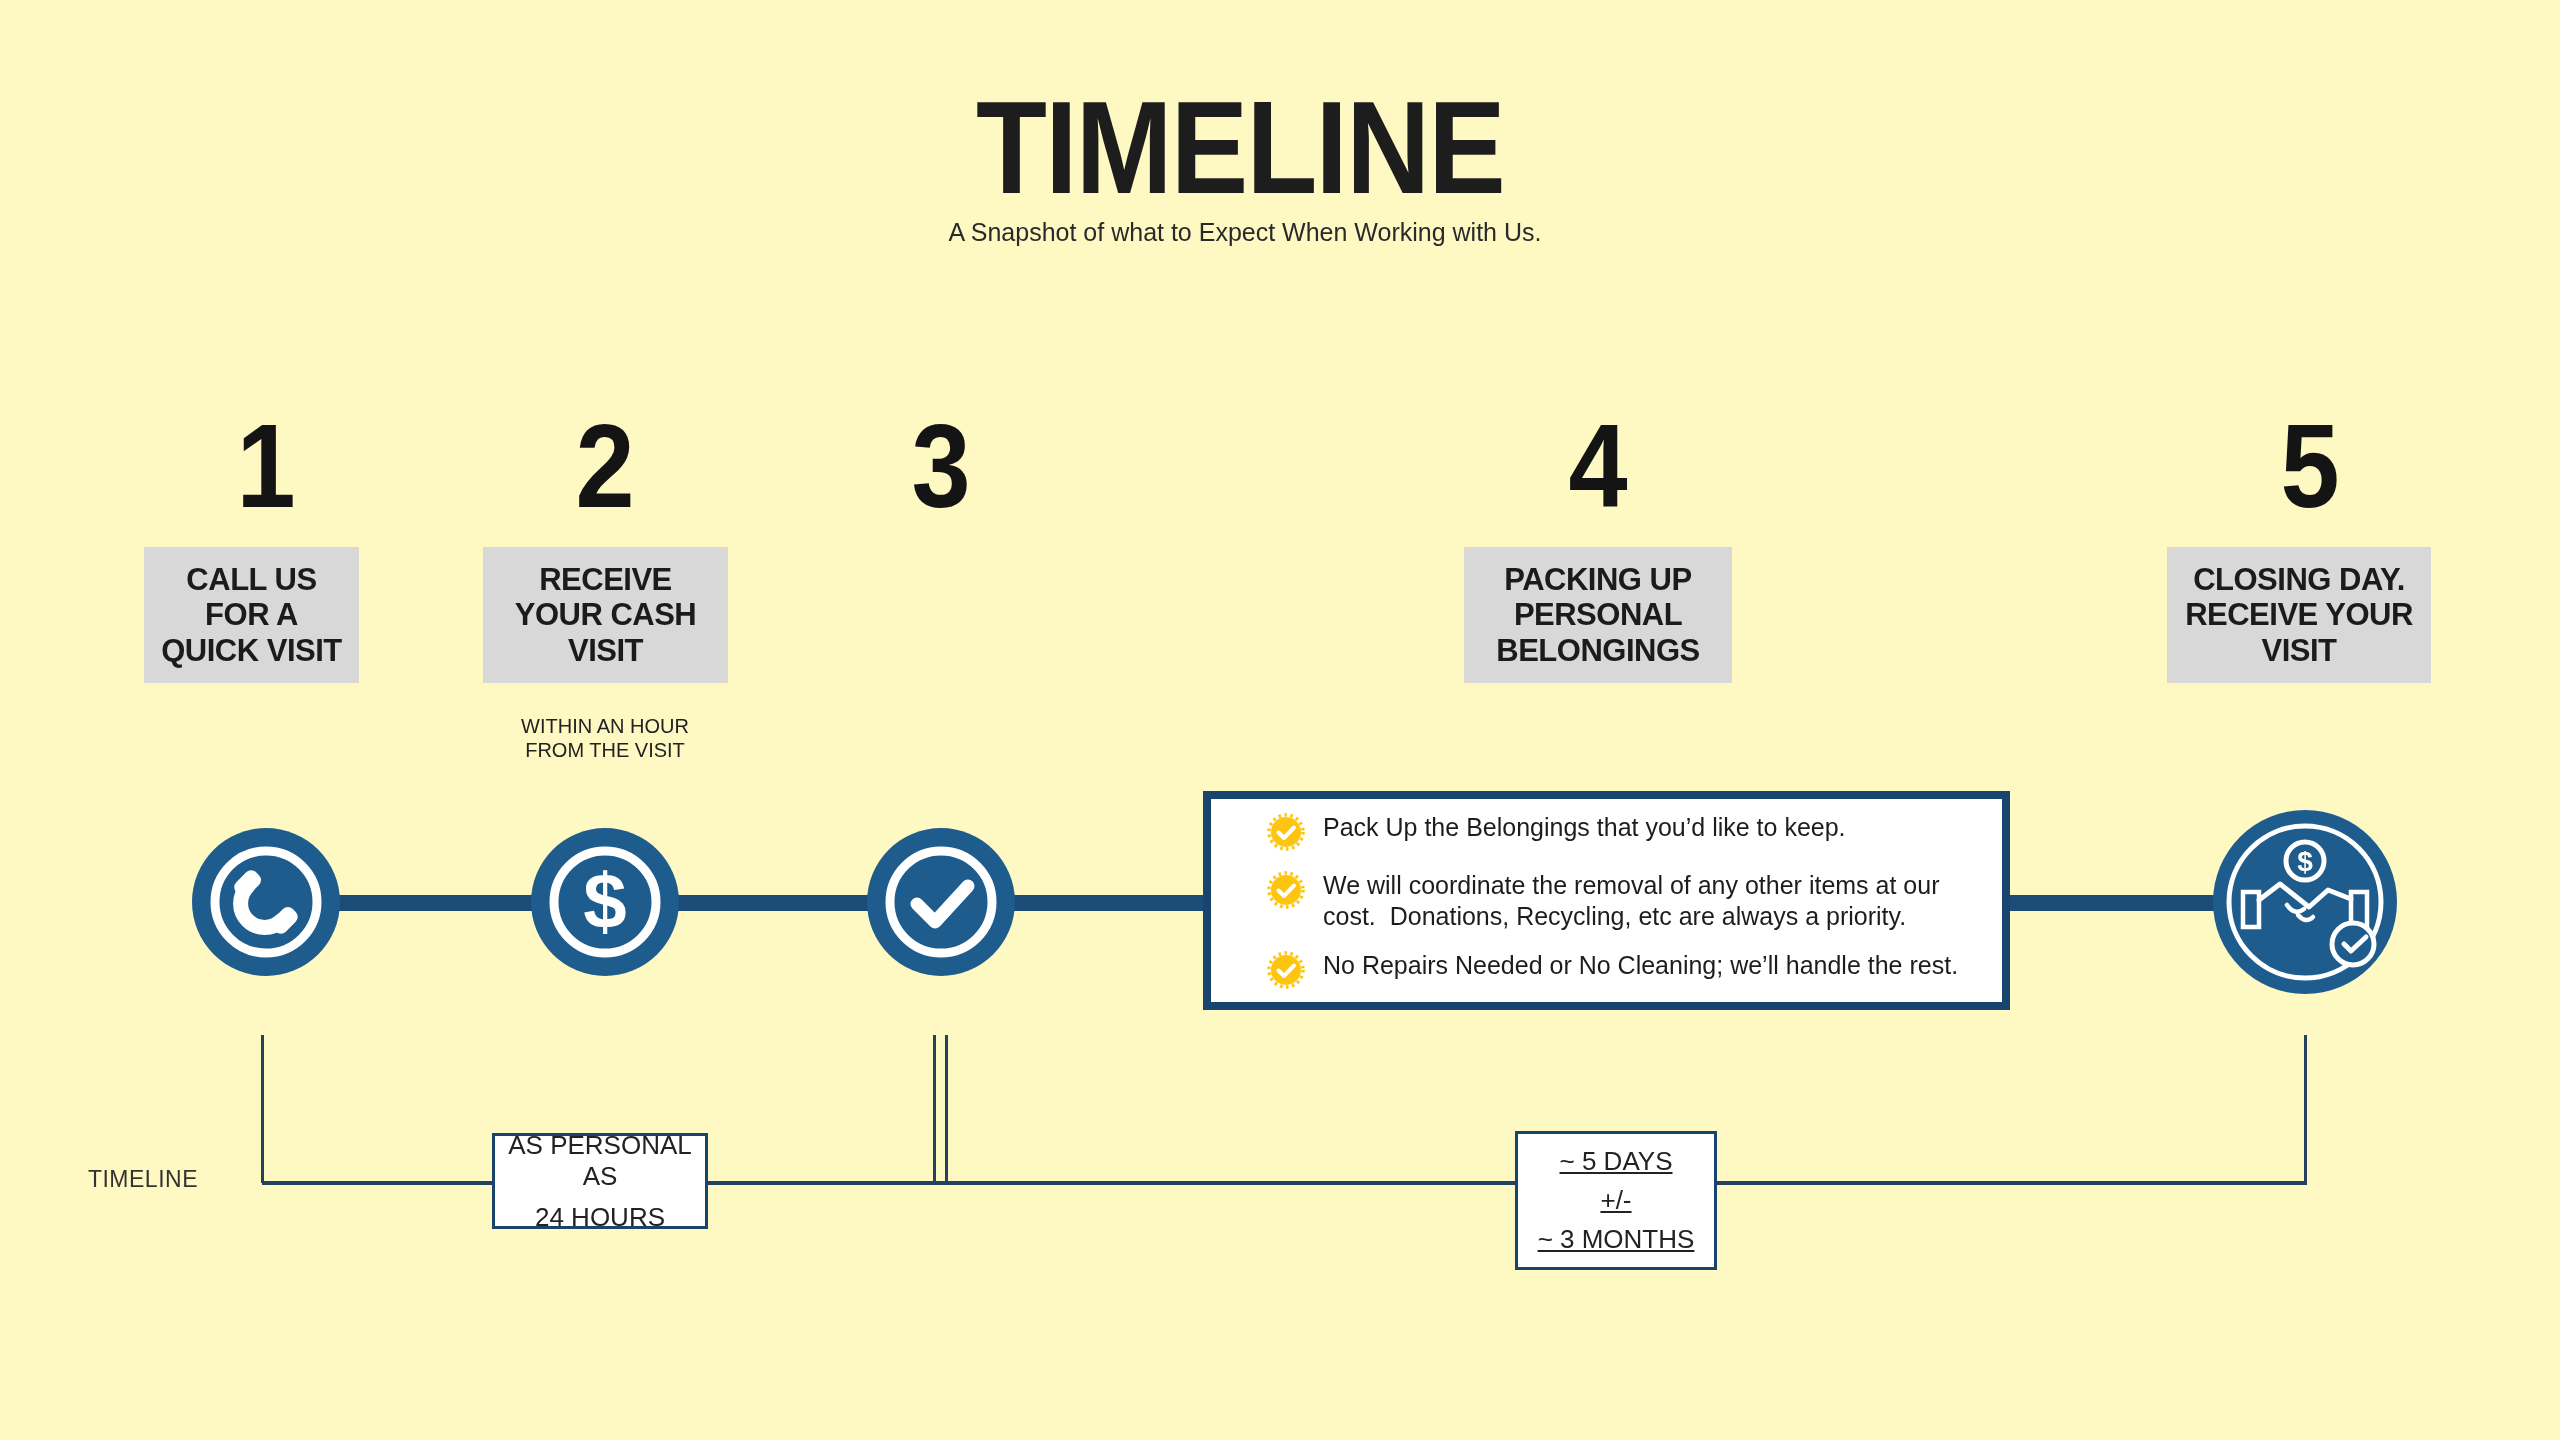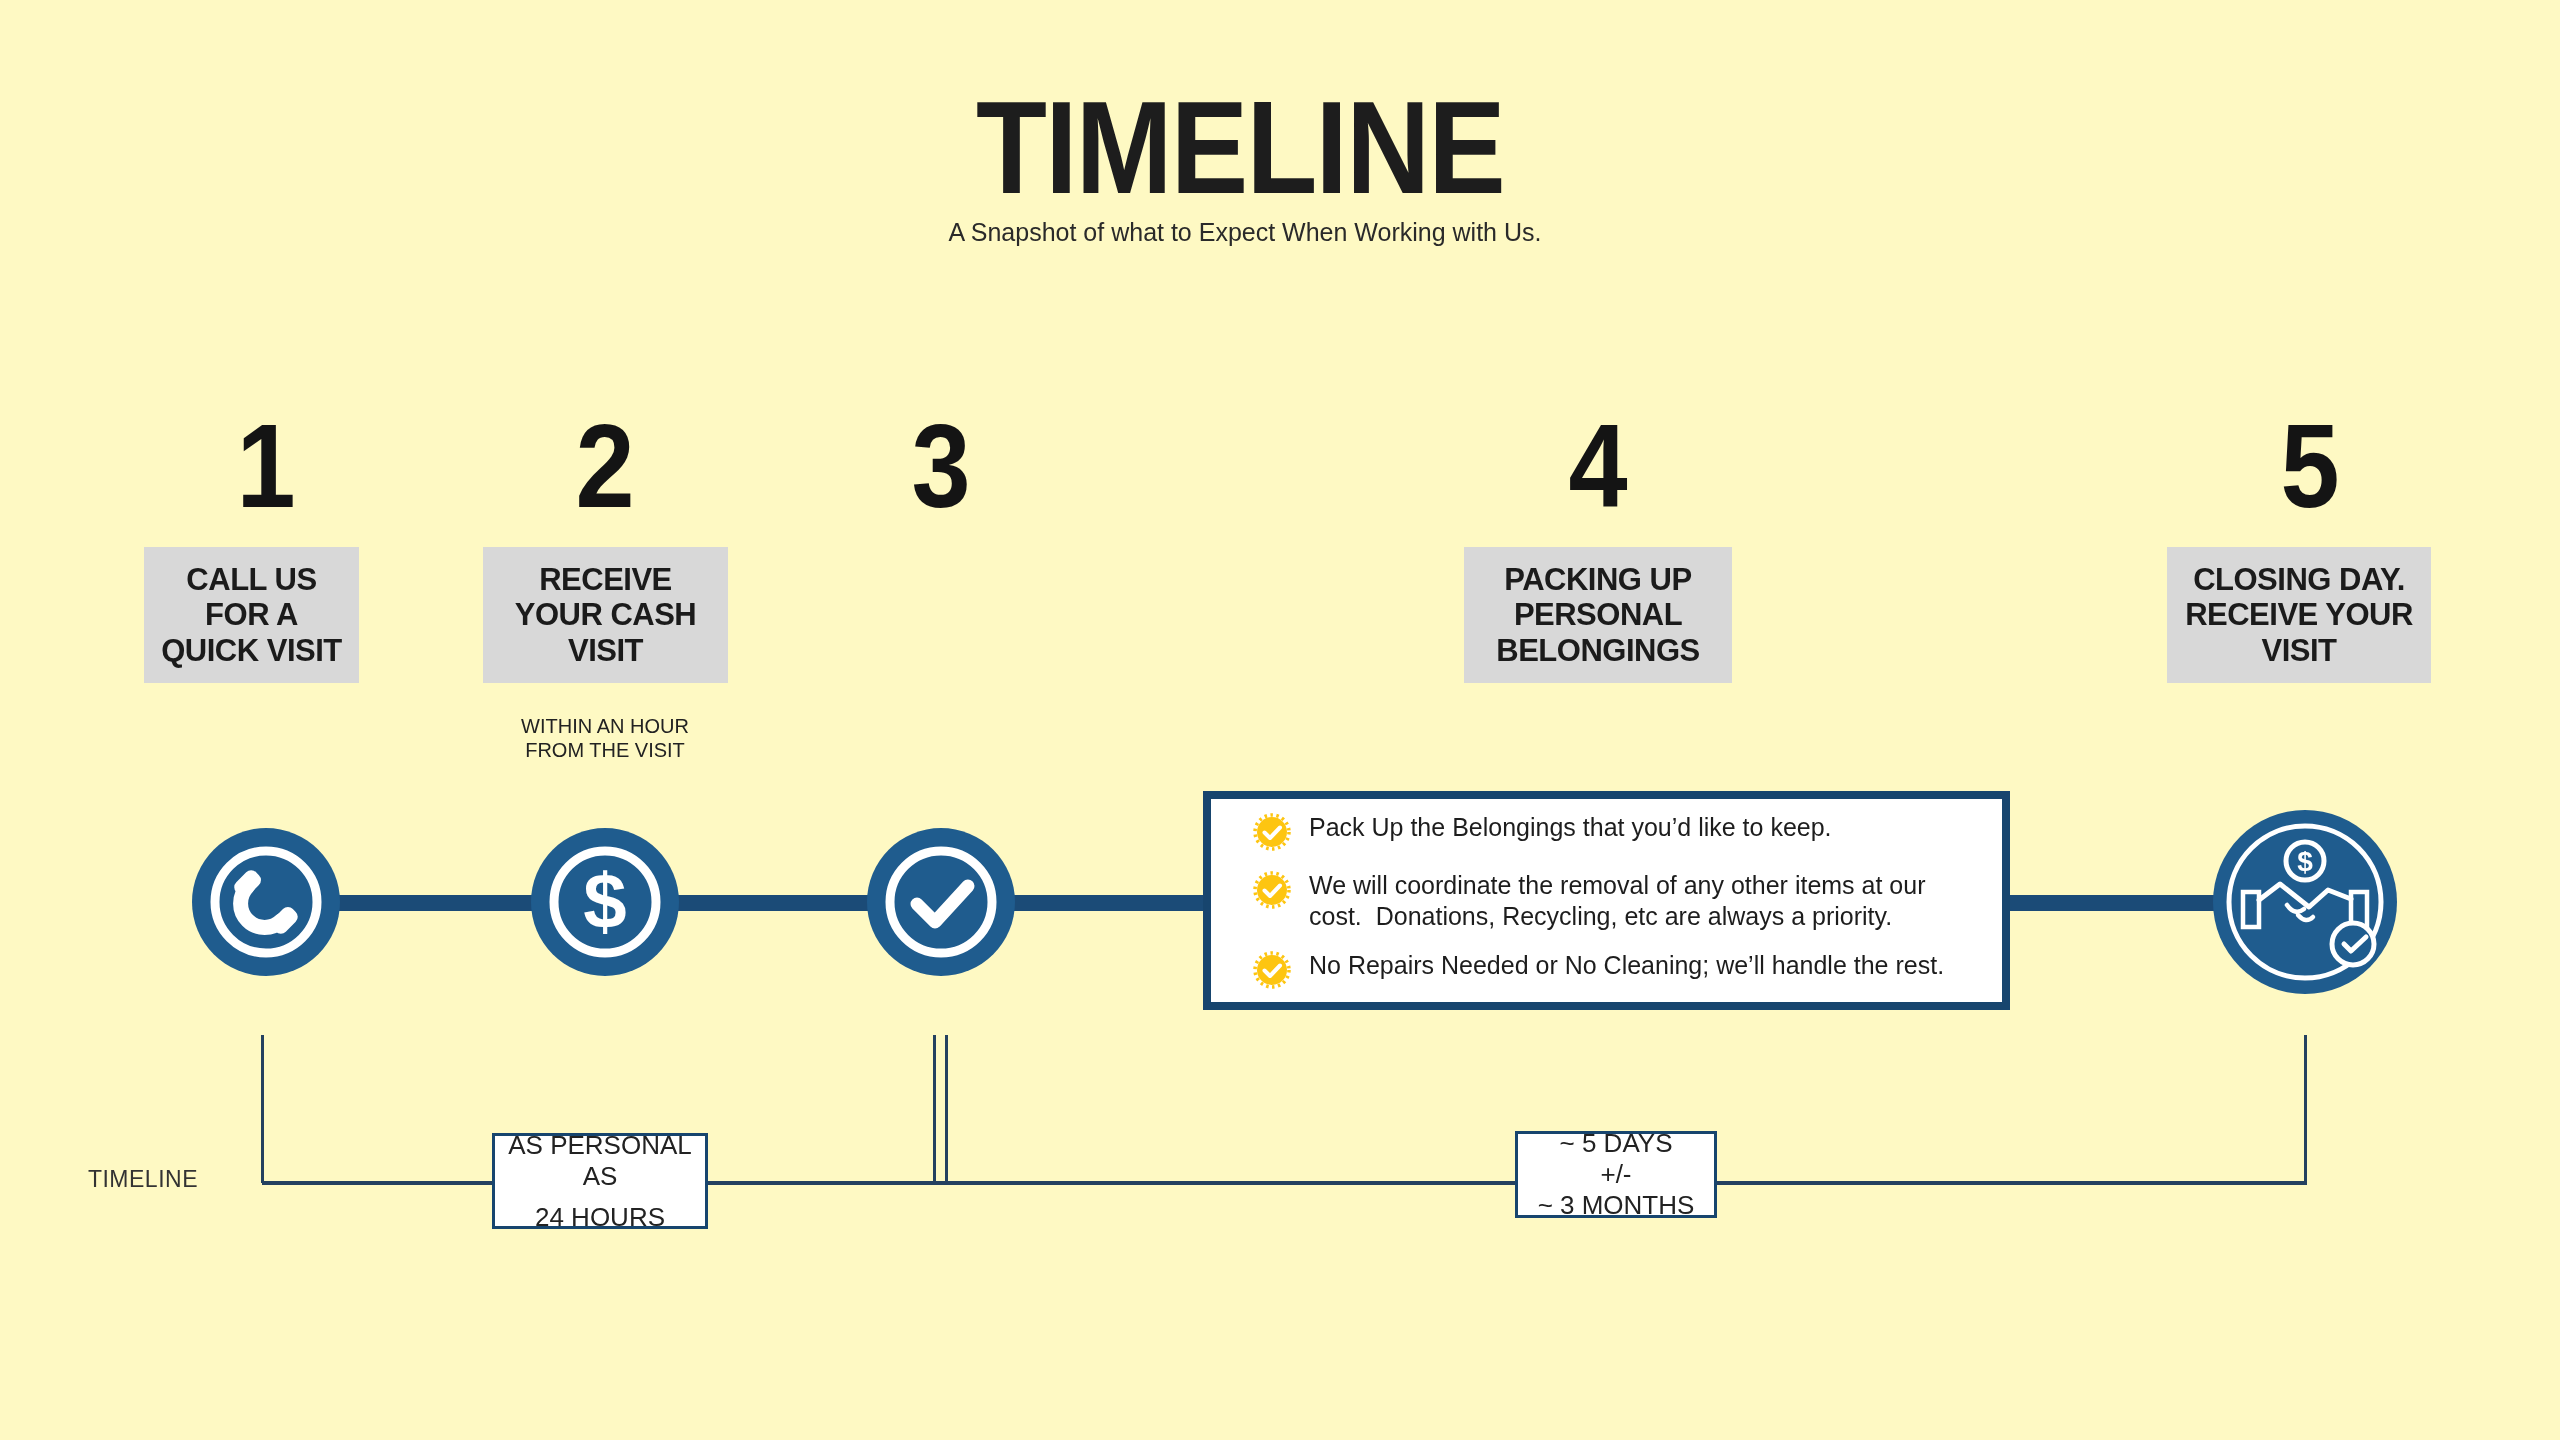--- a/index.html
+++ b/index.html
@@ -48,21 +48,21 @@
     position:absolute;left:266px;top:895px;width:2039px;height:16px;
     background:var(--connector-navy);z-index:1;
   }
   .node{position:absolute;z-index:2;}
   .icon-bg{fill:var(--circle-blue);}
 
   .details-box{
     position:absolute;left:1203px;top:791px;width:807px;height:219px;
     background:#fff;border:8px solid var(--box-border-navy);z-index:3;
     display:flex;flex-direction:column;justify-content:center;
-    padding:10px 26px 10px 42px;gap:19px;
+    padding:10px 26px 10px 56px;gap:19px;
   }
   .detail-item{display:flex;align-items:flex-start;gap:18px;}
   .detail-item svg{flex:0 0 auto;margin-top:1px;}
   .detail-text{
     font-size:25px;line-height:1.22;color:#1d1d1d;white-space:pre-wrap;
   }
 
   .bracket-v{
     position:absolute;top:1035px;height:148px;width:3px;
     background:var(--thin-line-navy);z-index:1;
@@ -74,21 +74,21 @@
   .axis-label{
     position:absolute;left:60px;top:1166px;width:138px;
     text-align:right;font-size:23px;color:#333;letter-spacing:.5px;
   }
   .duration-box{
     position:absolute;background:#fff;border:3px solid var(--box-border-navy);
     display:flex;flex-direction:column;align-items:center;justify-content:center;
     font-size:26px;color:#222;z-index:2;text-align:center;
   }
   .duration-box.first{left:492px;top:1133px;width:216px;height:96px;gap:10px;}
-  .duration-box.second{left:1515px;top:1131px;width:202px;height:87px;gap:0;}
+  .duration-box.second{left:1515px;top:1131px;width:202px;height:139px;gap:8px;text-decoration:underline;}
 </style>
 </head>
 <body>
 
 <div class="canvas">
 
   <h1 class="page-title">TIMELINE</h1>
   <p class="page-subtitle">A Snapshot of what to Expect When Working with Us.</p>
 
   <div class="step-number" style="left:106px">1</div>

